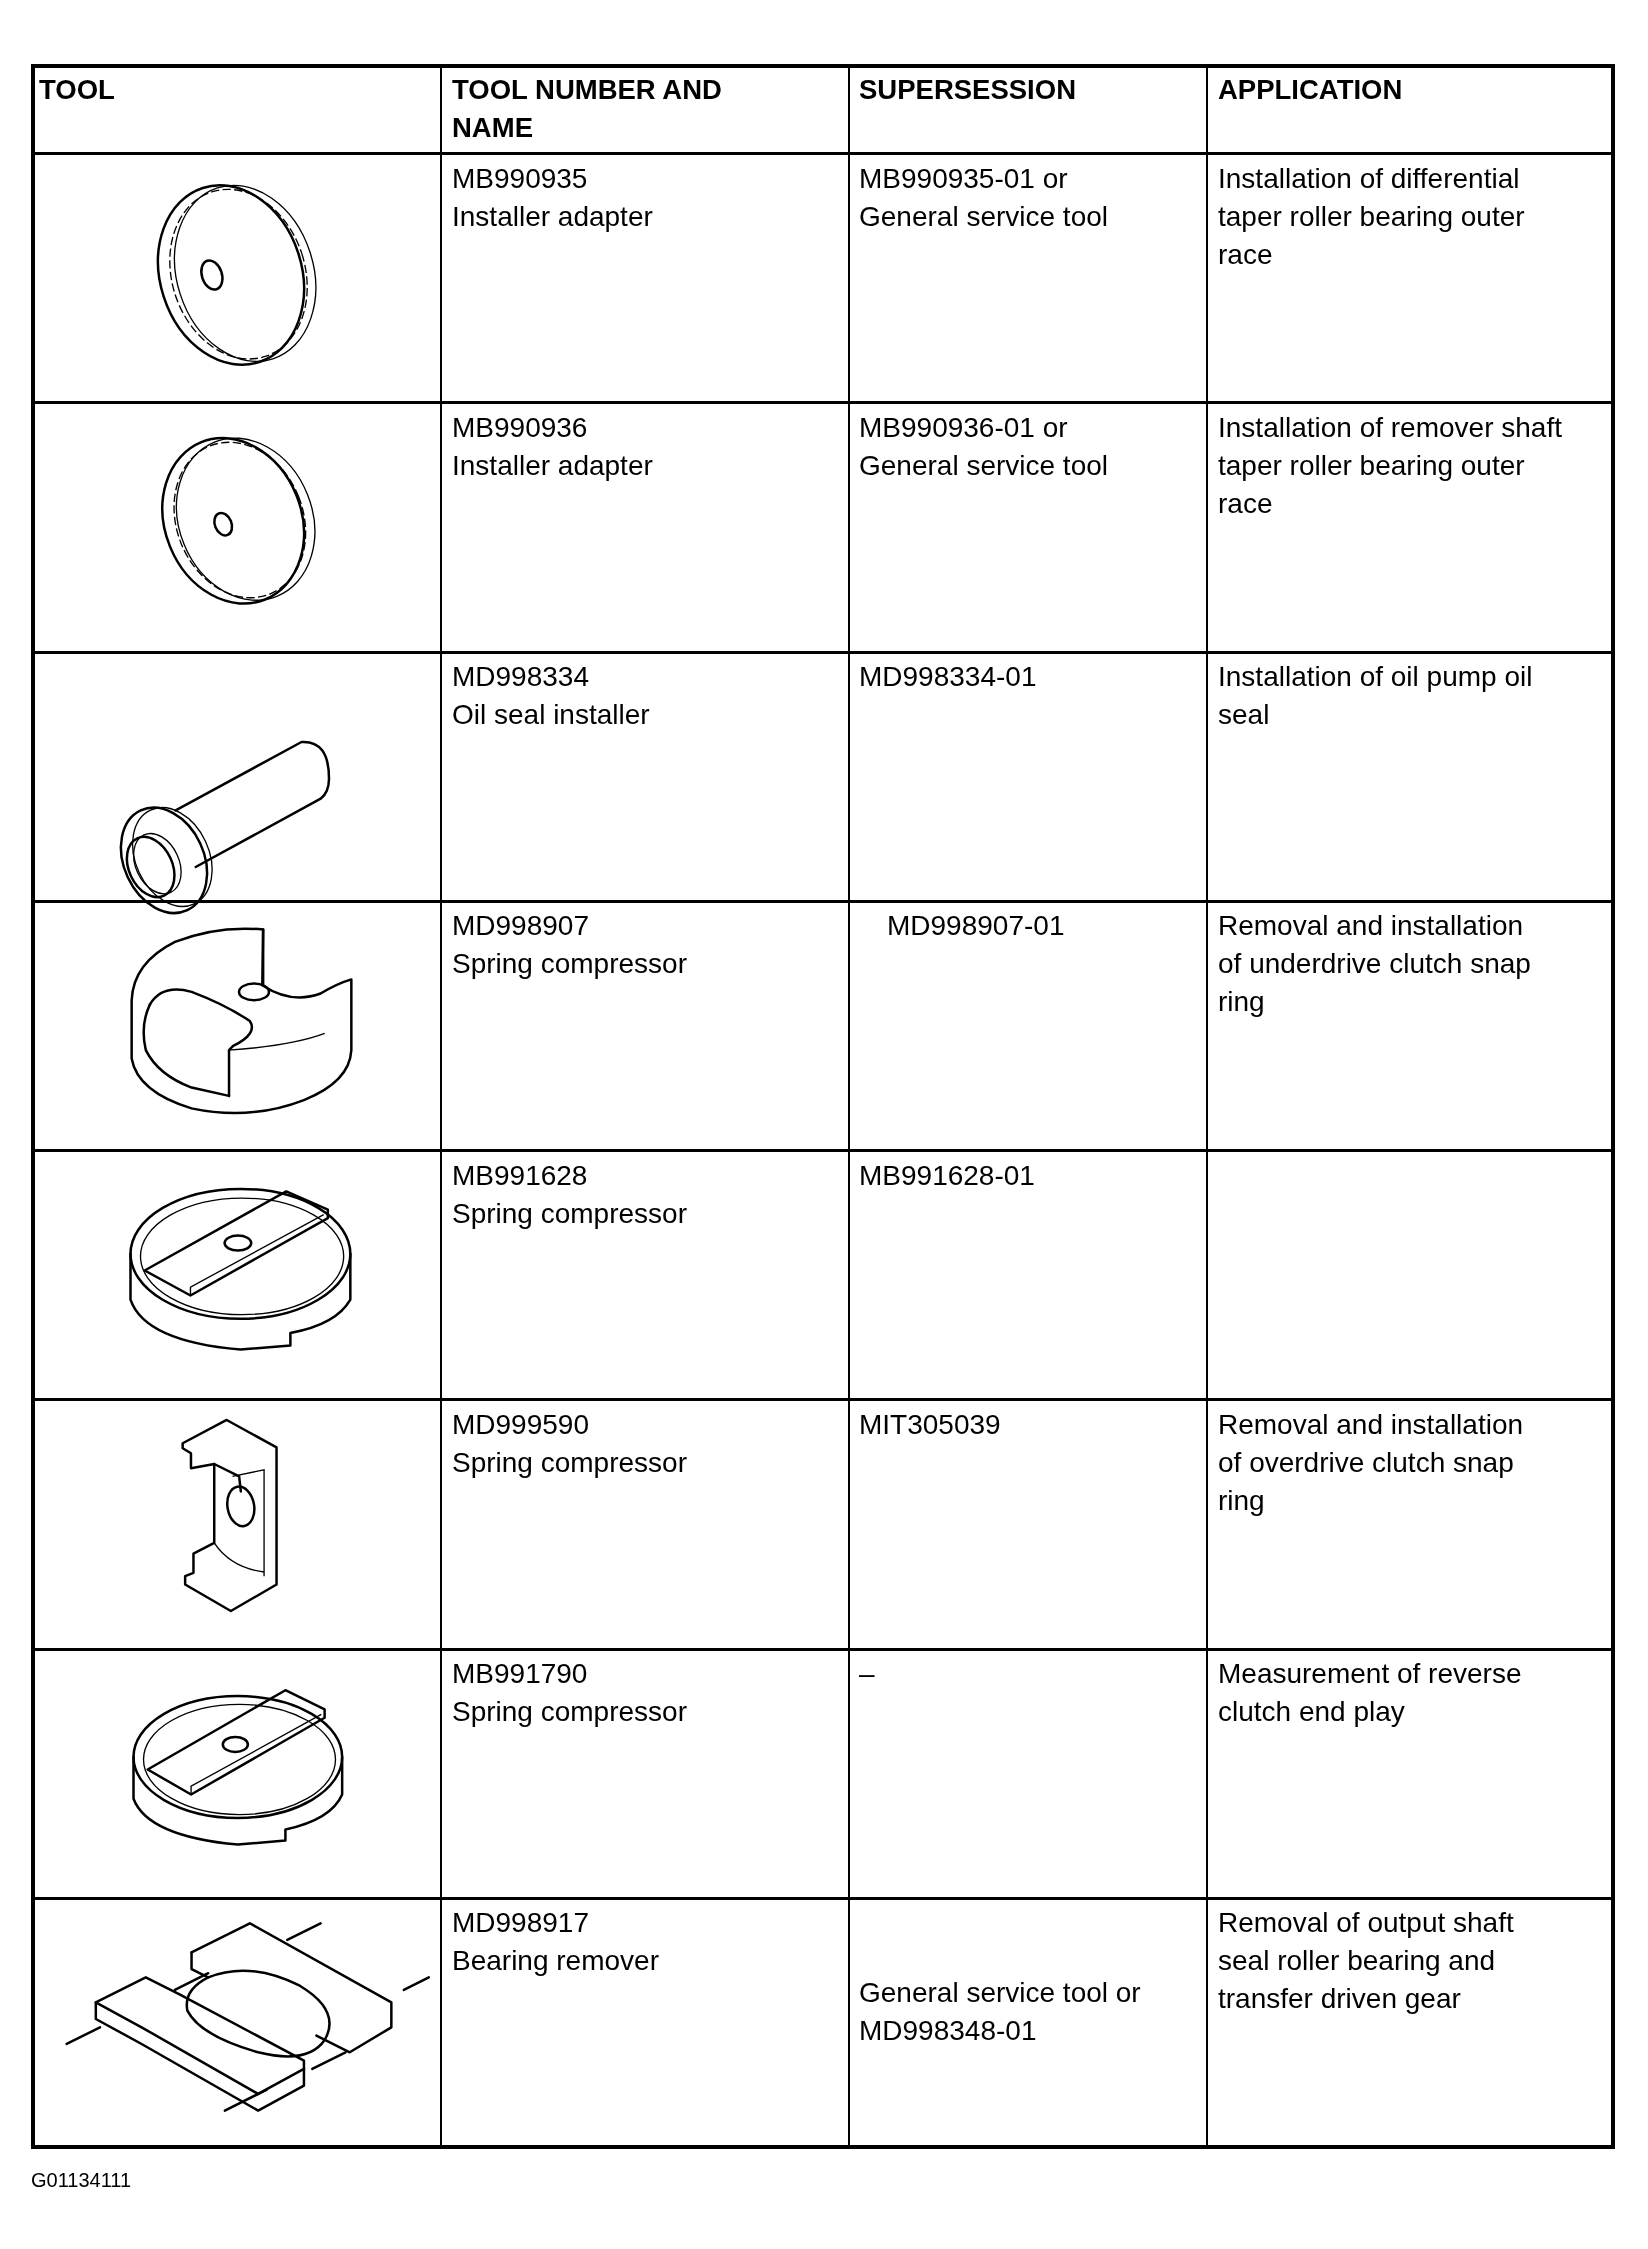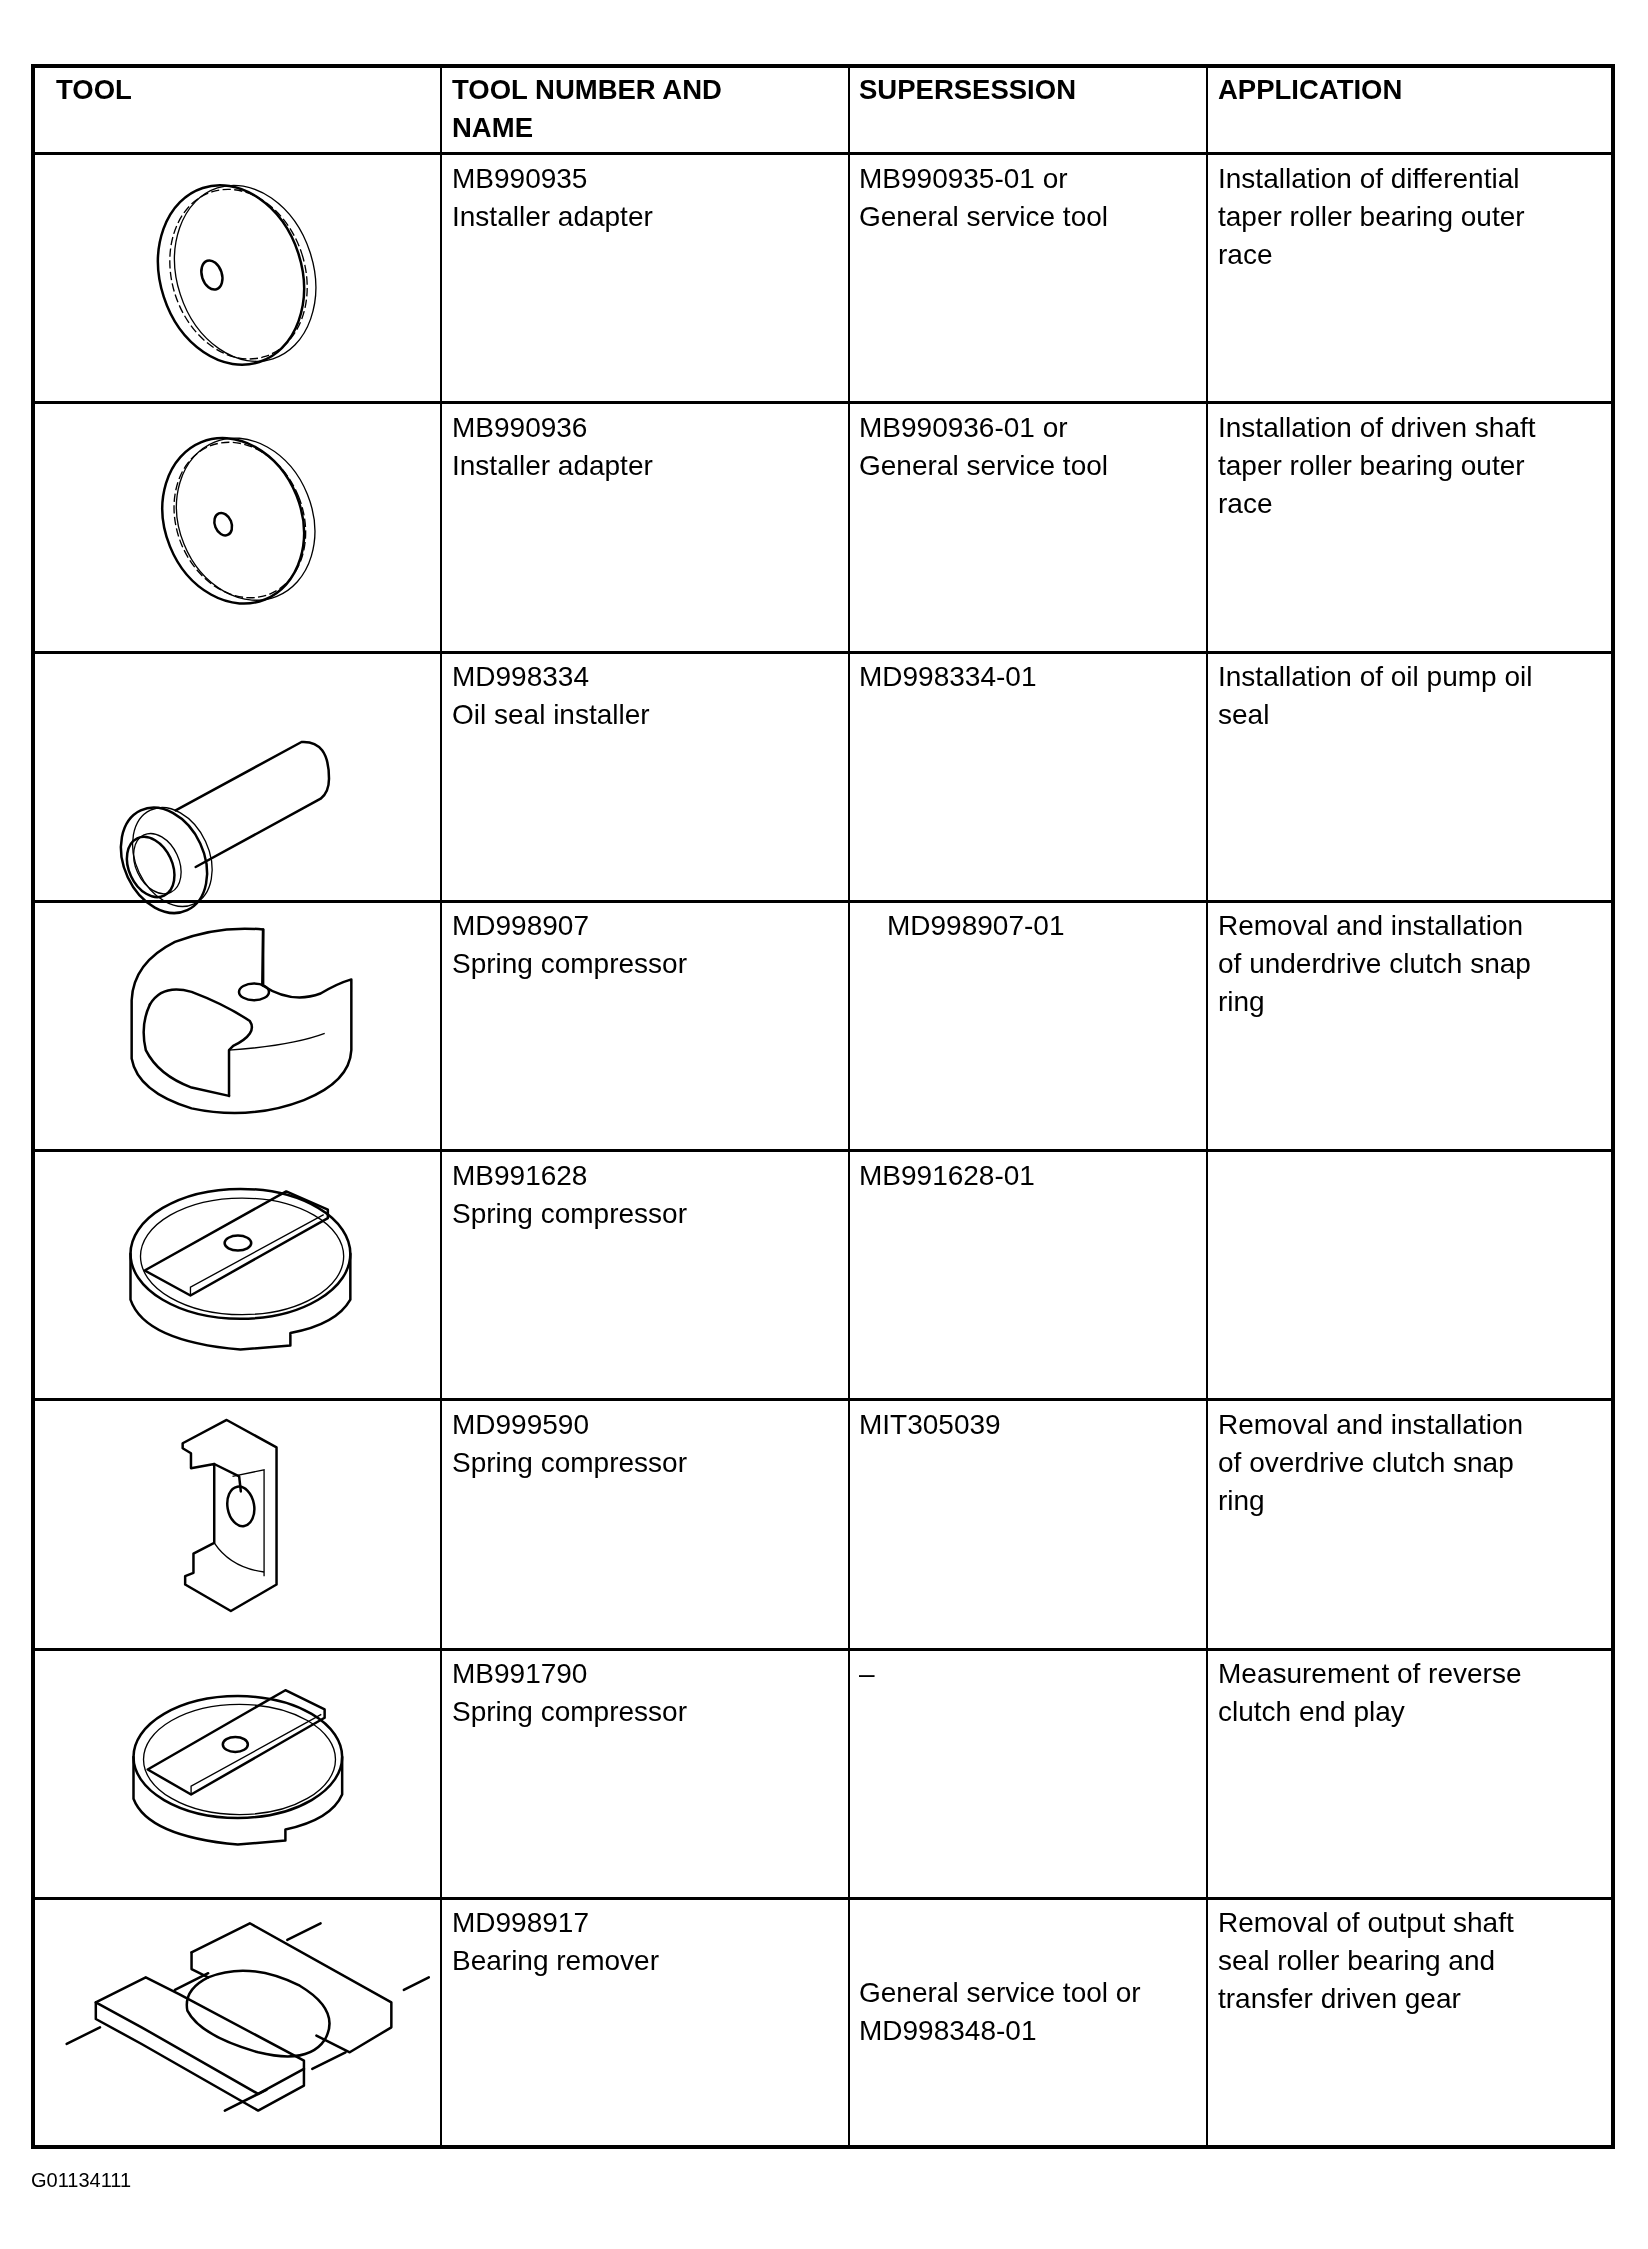--- a/index.html
+++ b/index.html
@@ -32,21 +32,21 @@
 
   <div class="hline" style="top:84px"></div>
   <div class="hline" style="top:333px"></div>
   <div class="hline" style="top:583px"></div>
   <div class="hline" style="top:832px"></div>
   <div class="hline" style="top:1081px"></div>
   <div class="hline" style="top:1330px"></div>
   <div class="hline" style="top:1580px"></div>
   <div class="hline" style="top:1829px"></div>
 
-  <div class="cell hdr" style="left:0;top:0;width:405px;padding-left:21px">
+  <div class="cell hdr" style="left:0;top:0;width:405px;padding-left:4px">
     <span class="line">TOOL</span>
   </div>
   <div class="cell hdr" style="left:407px;top:0;width:440px">
     <span class="line">TOOL NUMBER AND</span>
     <span class="line">NAME</span>
   </div>
   <div class="cell hdr" style="left:814px;top:0;width:357px">
     <span class="line">SUPERSESSION</span>
   </div>
   <div class="cell hdr" style="left:1173px;top:0;width:403px">
@@ -85,21 +85,21 @@
   </div>
   <div class="cell" style="left:407px;top:336px;width:406px">
     <span class="line">MB990936</span>
     <span class="line">Installer adapter</span>
   </div>
   <div class="cell" style="left:814px;top:336px;width:357px">
     <span class="line">MB990936-01 or</span>
     <span class="line">General service tool</span>
   </div>
   <div class="cell" style="left:1173px;top:336px;width:403px">
-    <span class="line">Installation of driven shaft</span>
+    <span class="line">Installation of remover shaft</span>
     <span class="line">taper roller bearing outer</span>
     <span class="line">race</span>
   </div>
 
   <div class="img" style="left:79px;top:659px;width:250px;height:200px">
     <svg width="250" height="200" viewBox="0 0 300 240">
       <path class="s" d="M74 100 L225 18 Q258 16 258 62 Q258 78 248 86 L98 168"></path>
       <ellipse class="s" cx="60" cy="160" rx="48" ry="66" transform="rotate(-25 60 160)"></ellipse>
       <ellipse class="t" cx="70" cy="156" rx="44" ry="62" transform="rotate(-25 70 156)"></ellipse>
       <ellipse class="s" cx="44" cy="168" rx="26" ry="38" transform="rotate(-25 44 168)"></ellipse>

